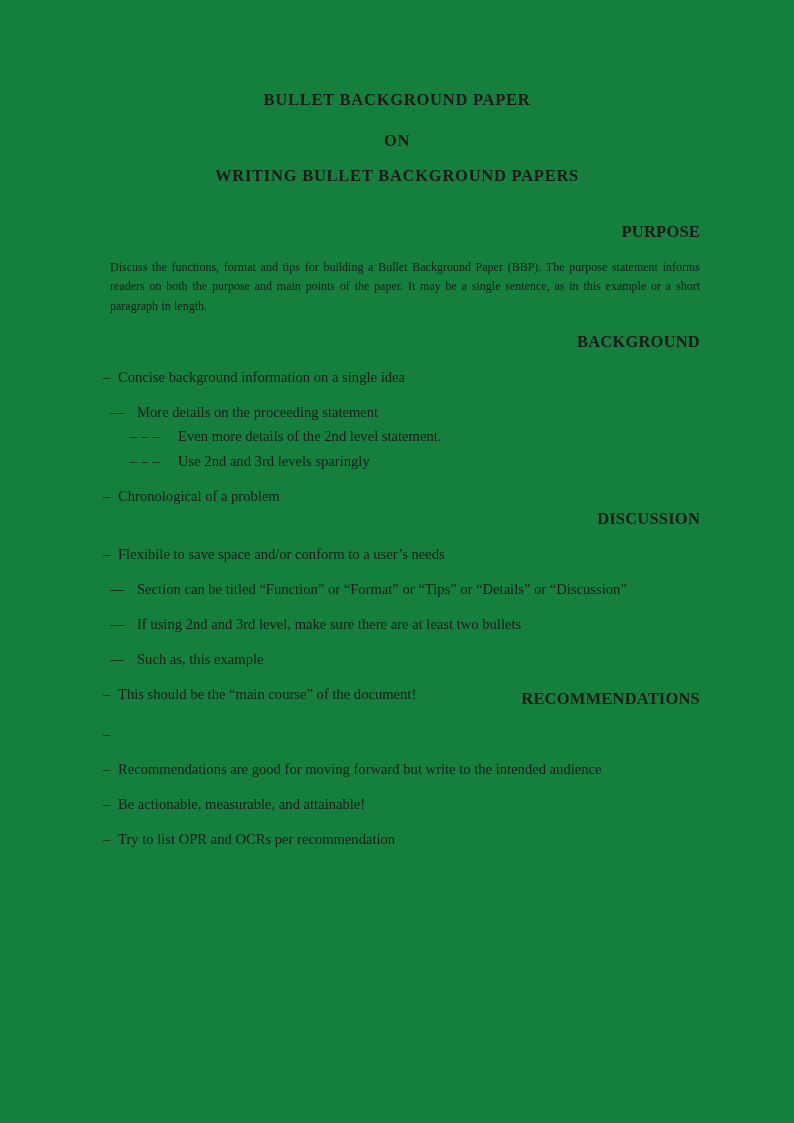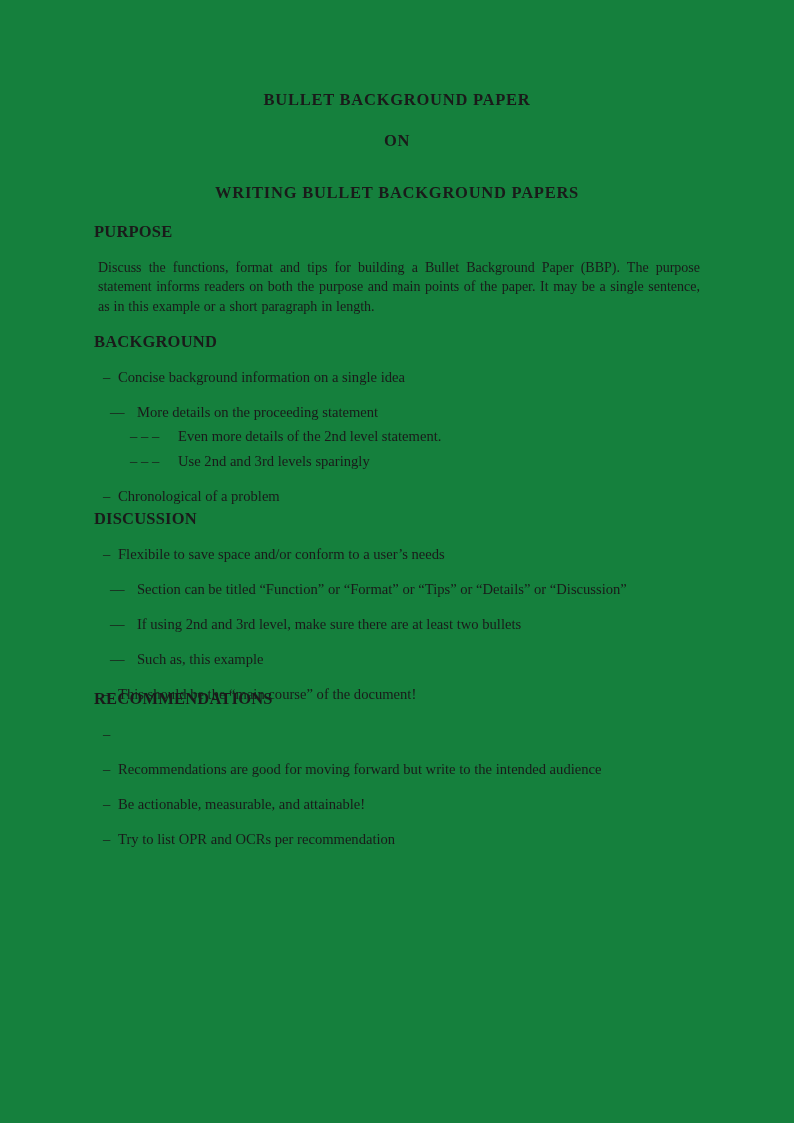--- a/index.html
+++ b/index.html
@@ -31,42 +31,43 @@
     text-align: center;
   }
   .title-line {
     font-weight: bold;
     font-size: 16.5px;
     letter-spacing: 0.75px;
     line-height: 1;
     margin: 0;
   }
   .title-line.l2 { margin-top: 24px; }
-  .title-line.l3 { margin-top: 36px; }
+  .title-line.l3 { margin-top: 19px; }
 
   
   .section {
     position: absolute;
     left: 94px;
     width: 606px;
   }
   .section-heading {
     font-weight: bold;
     font-size: 16.5px;
     letter-spacing: 0.2px;
     line-height: 1;
     margin: 0 0 0 0;
+    text-align: right;
   }
 
   .para {
-    font-size: 14px;
+    font-size: 12px;
     line-height: 19.6px;
     text-align: justify;
     text-justify: inter-word;
-    margin: 17px 0 0 4px;
+    margin: 17px 0 0 16px;
     word-spacing: 0.4px;
   }
 
   .bullets {
     margin: 0;
     padding: 0;
     list-style: none;
   }
   .bullet {
     font-size: 14.6px;

